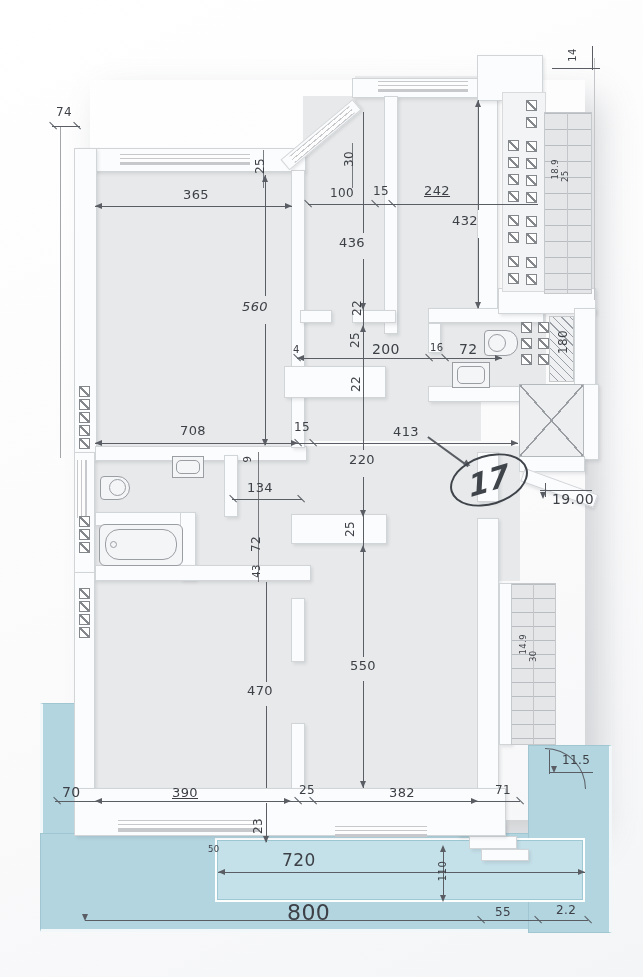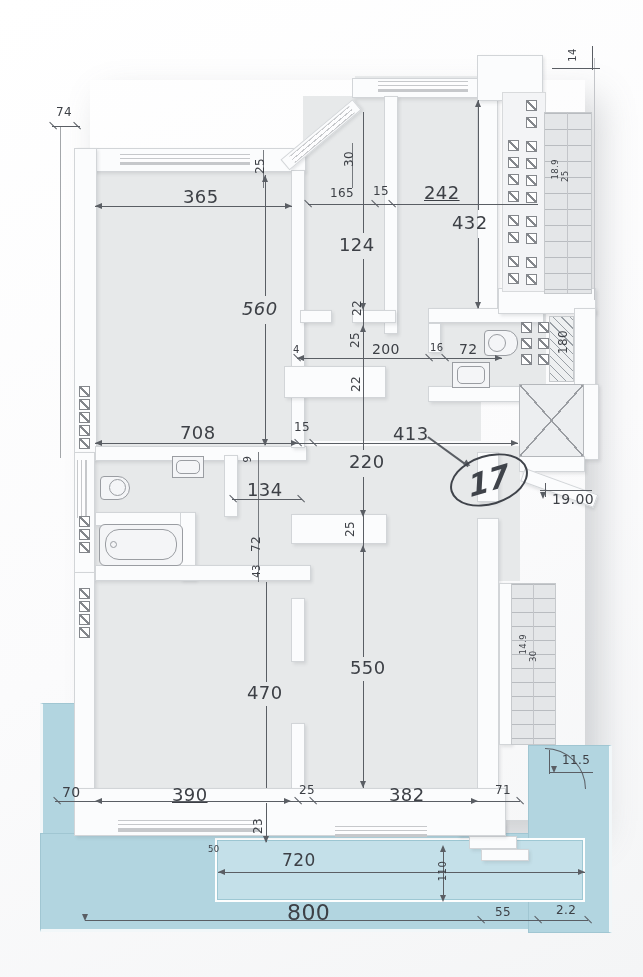--- a/index.html
+++ b/index.html
@@ -14,21 +14,21 @@
   .blue{position:absolute;background:#b2d5e0;box-sizing:border-box;border:1px solid #a0c6d2;}
   .pool{position:absolute;background:#c4e0e9;border:2px solid #fdfefe;
         box-shadow:inset 0 0 0 1px #9ec8d4;box-sizing:border-box;}
   .dl{position:absolute;background:#5a5e64;}
   .tk{position:absolute;width:10px;height:1.4px;background:#5a5e64;transform:rotate(45deg);}
   .ar{position:absolute;width:0;height:0;border:3.5px solid transparent;}
   .ar.r{border-left:7px solid #5a5e64;border-right:0;}
   .ar.l{border-right:7px solid #5a5e64;border-left:0;}
   .ar.u{border-bottom:7px solid #5a5e64;border-top:0;}
   .ar.d{border-top:7px solid #5a5e64;border-bottom:0;}
-  .lbl{position:absolute;font-weight:500;font-size:18px;letter-spacing:.4px;
+  .lbl{position:absolute;font-weight:500;font-size:13px;letter-spacing:.4px;
        line-height:1;white-space:nowrap;color:#3d4046;}
   .md{font-size:14px;font-weight:400;}
   .sm{font-size:12px;font-weight:400;}
   .xs{font-size:10px;font-weight:400;}
   .xxs{font-size:8.5px;font-weight:400;}
   .rot{transform:rotate(-90deg);transform-origin:center;}
   .gb{position:absolute;width:11px;height:11px;box-sizing:border-box;border:1.2px solid #84878c;
       background:linear-gradient(45deg,transparent 44%,#84878c 44%,#84878c 56%,transparent 56%),#fff;}
   .stairs{position:absolute;background:repeating-linear-gradient(180deg,#b9bcc0 0 1px,transparent 1px 16px),#e4e6e8;
           border:1px solid #c6c9cc;box-sizing:border-box;}
@@ -276,25 +276,25 @@
   <div class="dl" style="left:428px;top:436px;width:50px;height:1.6px;transform:rotate(36deg);transform-origin:0 50%;"></div>
   <div class="ar r" style="left:464px;top:461px;transform:rotate(36deg);"></div>
   <div class="ellipse" style="left:449px;top:455px;width:76px;height:46px;">
     <span>17</span>
   </div>
 
   <span class="lbl sm" style="left:56px;top:106px;">74</span>
   <span class="lbl" style="left:183px;top:188px;">365</span>
   <span class="lbl sm rot" style="left:252px;top:160px;">25</span>
   <span class="lbl sm rot" style="left:341px;top:153px;">30</span>
-  <span class="lbl sm" style="left:330px;top:187px;">165</span>
+  <span class="lbl sm" style="left:330px;top:187px;">100</span>
   <span class="lbl sm" style="left:373px;top:185px;">15</span>
   <span class="lbl" style="left:424px;top:184px;text-decoration:underline;">242</span>
   <span class="lbl" style="left:452px;top:214px;">432</span>
-  <span class="lbl" style="left:339px;top:236px;">124</span>
+  <span class="lbl" style="left:339px;top:236px;">436</span>
   <span class="lbl" style="left:242px;top:300px;font-style:italic;">560</span>
   <span class="lbl sm rot" style="left:349px;top:302px;">22</span>
   <span class="lbl sm rot" style="left:347px;top:334px;">25</span>
   <span class="lbl xs" style="left:293px;top:345px;">4</span>
   <span class="lbl md" style="left:372px;top:342px;">200</span>
   <span class="lbl xs" style="left:430px;top:343px;">16</span>
   <span class="lbl md" style="left:459px;top:342px;">72</span>
   <span class="lbl sm rot" style="left:348px;top:378px;">22</span>
   <span class="lbl sm rot" style="left:551px;top:336px;">180</span>
   <span class="lbl" style="left:180px;top:424px;">708</span>

